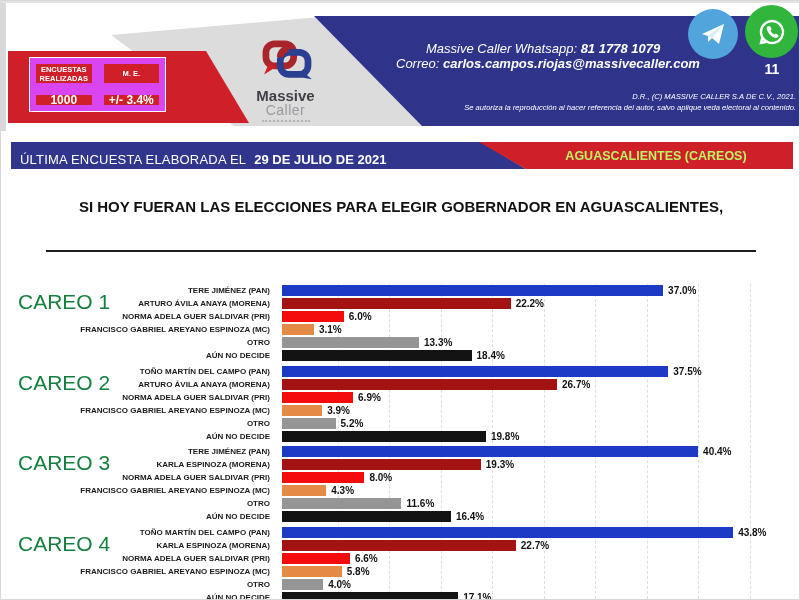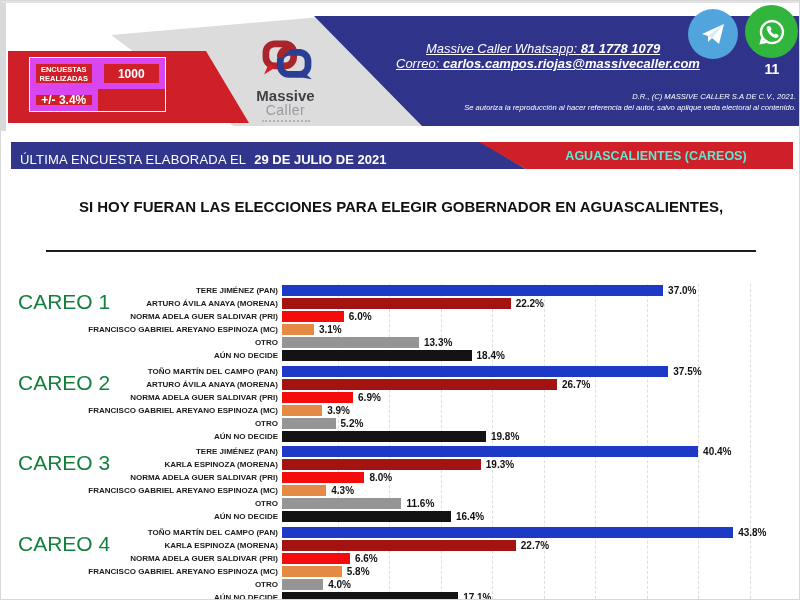--- a/index.html
+++ b/index.html
@@ -25,21 +25,21 @@
   .stats-cell{border:6px solid #d946ef;color:#fff;display:flex;align-items:center;justify-content:center;
     text-align:center;font-weight:bold;}
   .stats-head{font-size:7.5px;line-height:9px;}
   .stats-val{font-size:12px;}
 
   .logo{position:absolute;left:237px;top:38px;width:95px;text-align:center;z-index:4;}
   .logo-brand{font-size:15px;font-weight:bold;color:#3f3f46;line-height:15px;margin-top:1px;}
   .logo-sub{font-size:14px;color:#9a9aa0;line-height:14px;letter-spacing:0.5px;}
   .logo-tagline{width:48px;height:0;border-top:2px dotted #b4b4b8;margin:3px auto 0;}
 
-  .contact{position:absolute;left:395px;top:40px;width:360px;color:#fff;z-index:4;font-style:italic;text-decoration:underline;}
+  .contact{position:absolute;left:395px;top:40px;width:360px;color:#fff;z-index:4;font-style:italic;}
   .contact-line1{font-size:13px;padding-left:30px;}
   .contact-line2{font-size:13px;}
   .contact b{font-weight:bold;}
   .fineprint{position:absolute;right:5px;top:90px;width:440px;text-align:right;color:#fff;
     font-size:7.6px;font-style:italic;font-weight:normal;line-height:11px;z-index:4;}
 
   .tg-icon{position:absolute;left:687px;top:8px;width:50px;height:50px;border-radius:50%;
     background:#51a5dc;z-index:5;display:flex;align-items:center;justify-content:center;}
   .wa-icon{position:absolute;left:744px;top:4px;width:53px;height:53px;border-radius:50%;
     background:#31b53c;z-index:5;display:flex;align-items:center;justify-content:center;}
@@ -48,54 +48,55 @@
 
   
   .banner{position:absolute;left:0;top:141px;width:800px;height:27px;}
   .banner-blue{position:absolute;left:10px;top:0;width:535px;height:35px;background:#31358c;
     clip-path:polygon(0 0,470px 0,515px 27px,0 27px);
     color:#fff;display:flex;align-items:center;padding-left:9px;}
   .banner-blue .lbl{font-size:13px;letter-spacing:0.2px;font-weight:normal;}
   .banner-blue .date{font-size:13px;font-weight:bold;margin-left:8px;}
   .banner-red{position:absolute;left:478px;top:0;width:314px;height:27px;background:#cf2029;
     clip-path:polygon(0 0,314px 0,314px 27px,47px 27px);
-    color:#5eead4;display:flex;align-items:center;justify-content:center;}
+    color:#bef264;display:flex;align-items:center;justify-content:center;}
   .banner-red .lbl{font-size:12.5px;font-weight:bold;padding-left:40px;}
 
   
   .question{position:absolute;left:0;top:195px;width:800px;text-align:center;color:#111;
     font-size:15px;font-weight:bold;line-height:21px;}
   .rule{position:absolute;left:45px;top:249px;width:710px;height:2px;background:#1c1c1c;}
 
   
   .chart{position:absolute;left:0;top:283px;width:800px;height:317px;}
   .chart-grid{position:absolute;left:0;top:0;width:800px;height:315px;}
   .gridline{position:absolute;top:0;bottom:0;width:0;border-left:1px dashed #dedede;}
   .careo-group{position:relative;margin-bottom:2.5px;}
   .careo-name{position:absolute;left:17px;top:6px;font-size:21px;color:#15803d;font-weight:500;}
   .bar-row{display:flex;align-items:center;height:13px;position:relative;}
-  .bar-label{width:281px;text-align:right;padding-right:4px;font-size:8px;font-weight:bold;
+  .bar-label{width:281px;text-align:right;padding-right:12px;font-size:8px;font-weight:bold;
     color:#1a1a1a;white-space:nowrap;line-height:13px;}
   .bar{height:11px;flex:0 0 auto;}
   .bar-value{font-size:10px;font-weight:bold;color:#111;margin-left:5px;white-space:nowrap;}
 </style>
 </head>
 <body>
 
 <div class="page">
   <div class="edge-left"></div>
   <div class="edge-top"></div>
 
   <div class="header">
     <div class="gray-band"></div>
     <div class="red-shape"></div>
     <div class="blue-shape"></div>
 
     <div class="stats-table">
       <div class="stats-cell stats-head">ENCUESTAS REALIZADAS</div>
+      <div class="stats-cell stats-head">M. E.</div>
       <div class="stats-cell stats-val">1000</div>
       <div class="stats-cell stats-val">+/- 3.4%</div>
     </div>
 
     <div class="logo">
       <svg width="58" height="44" viewBox="0 0 60 46">
         <rect x="9" y="5" width="29" height="23" rx="9" fill="none" stroke="#a8252c" stroke-width="7"></rect>
         <path d="M12 26 L7 37 L20 29 Z" fill="#cf2029"></path>
         <rect x="24" y="14" width="29" height="23" rx="9" fill="none" stroke="#2b3f92" stroke-width="7"></rect>
         <path d="M49 35 L57 42 L45 40 Z" fill="#2b3f92"></path>

